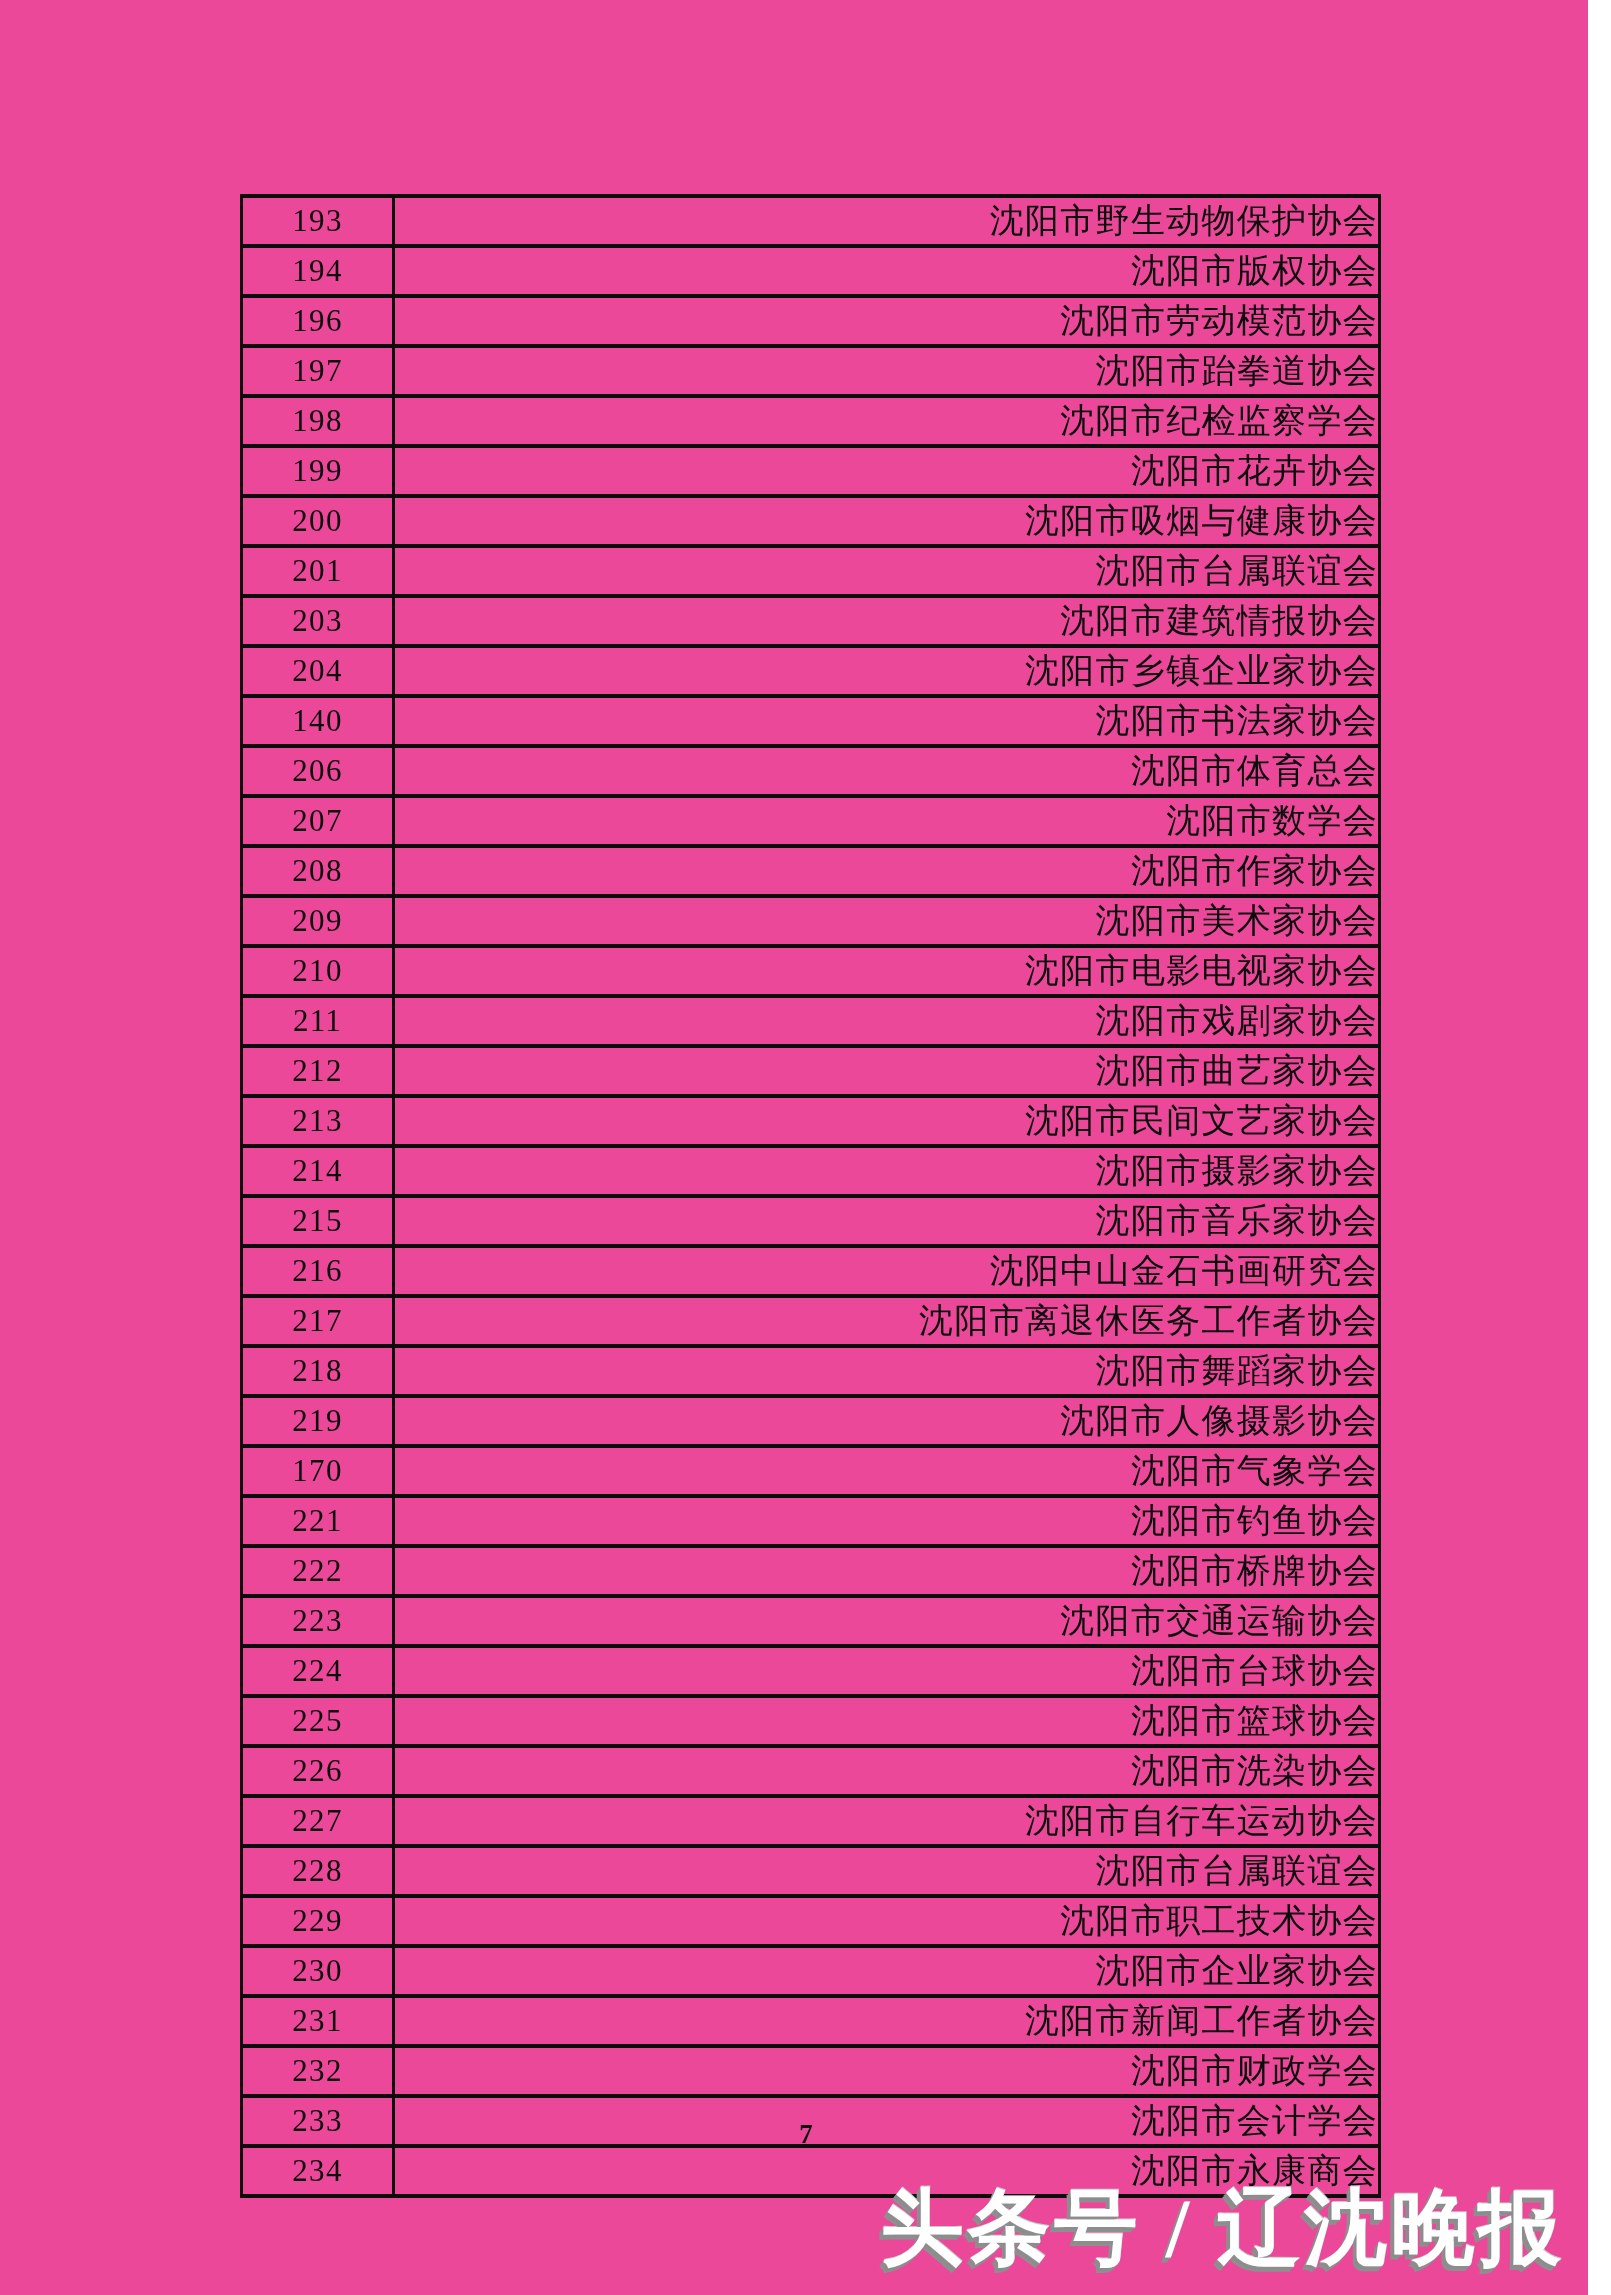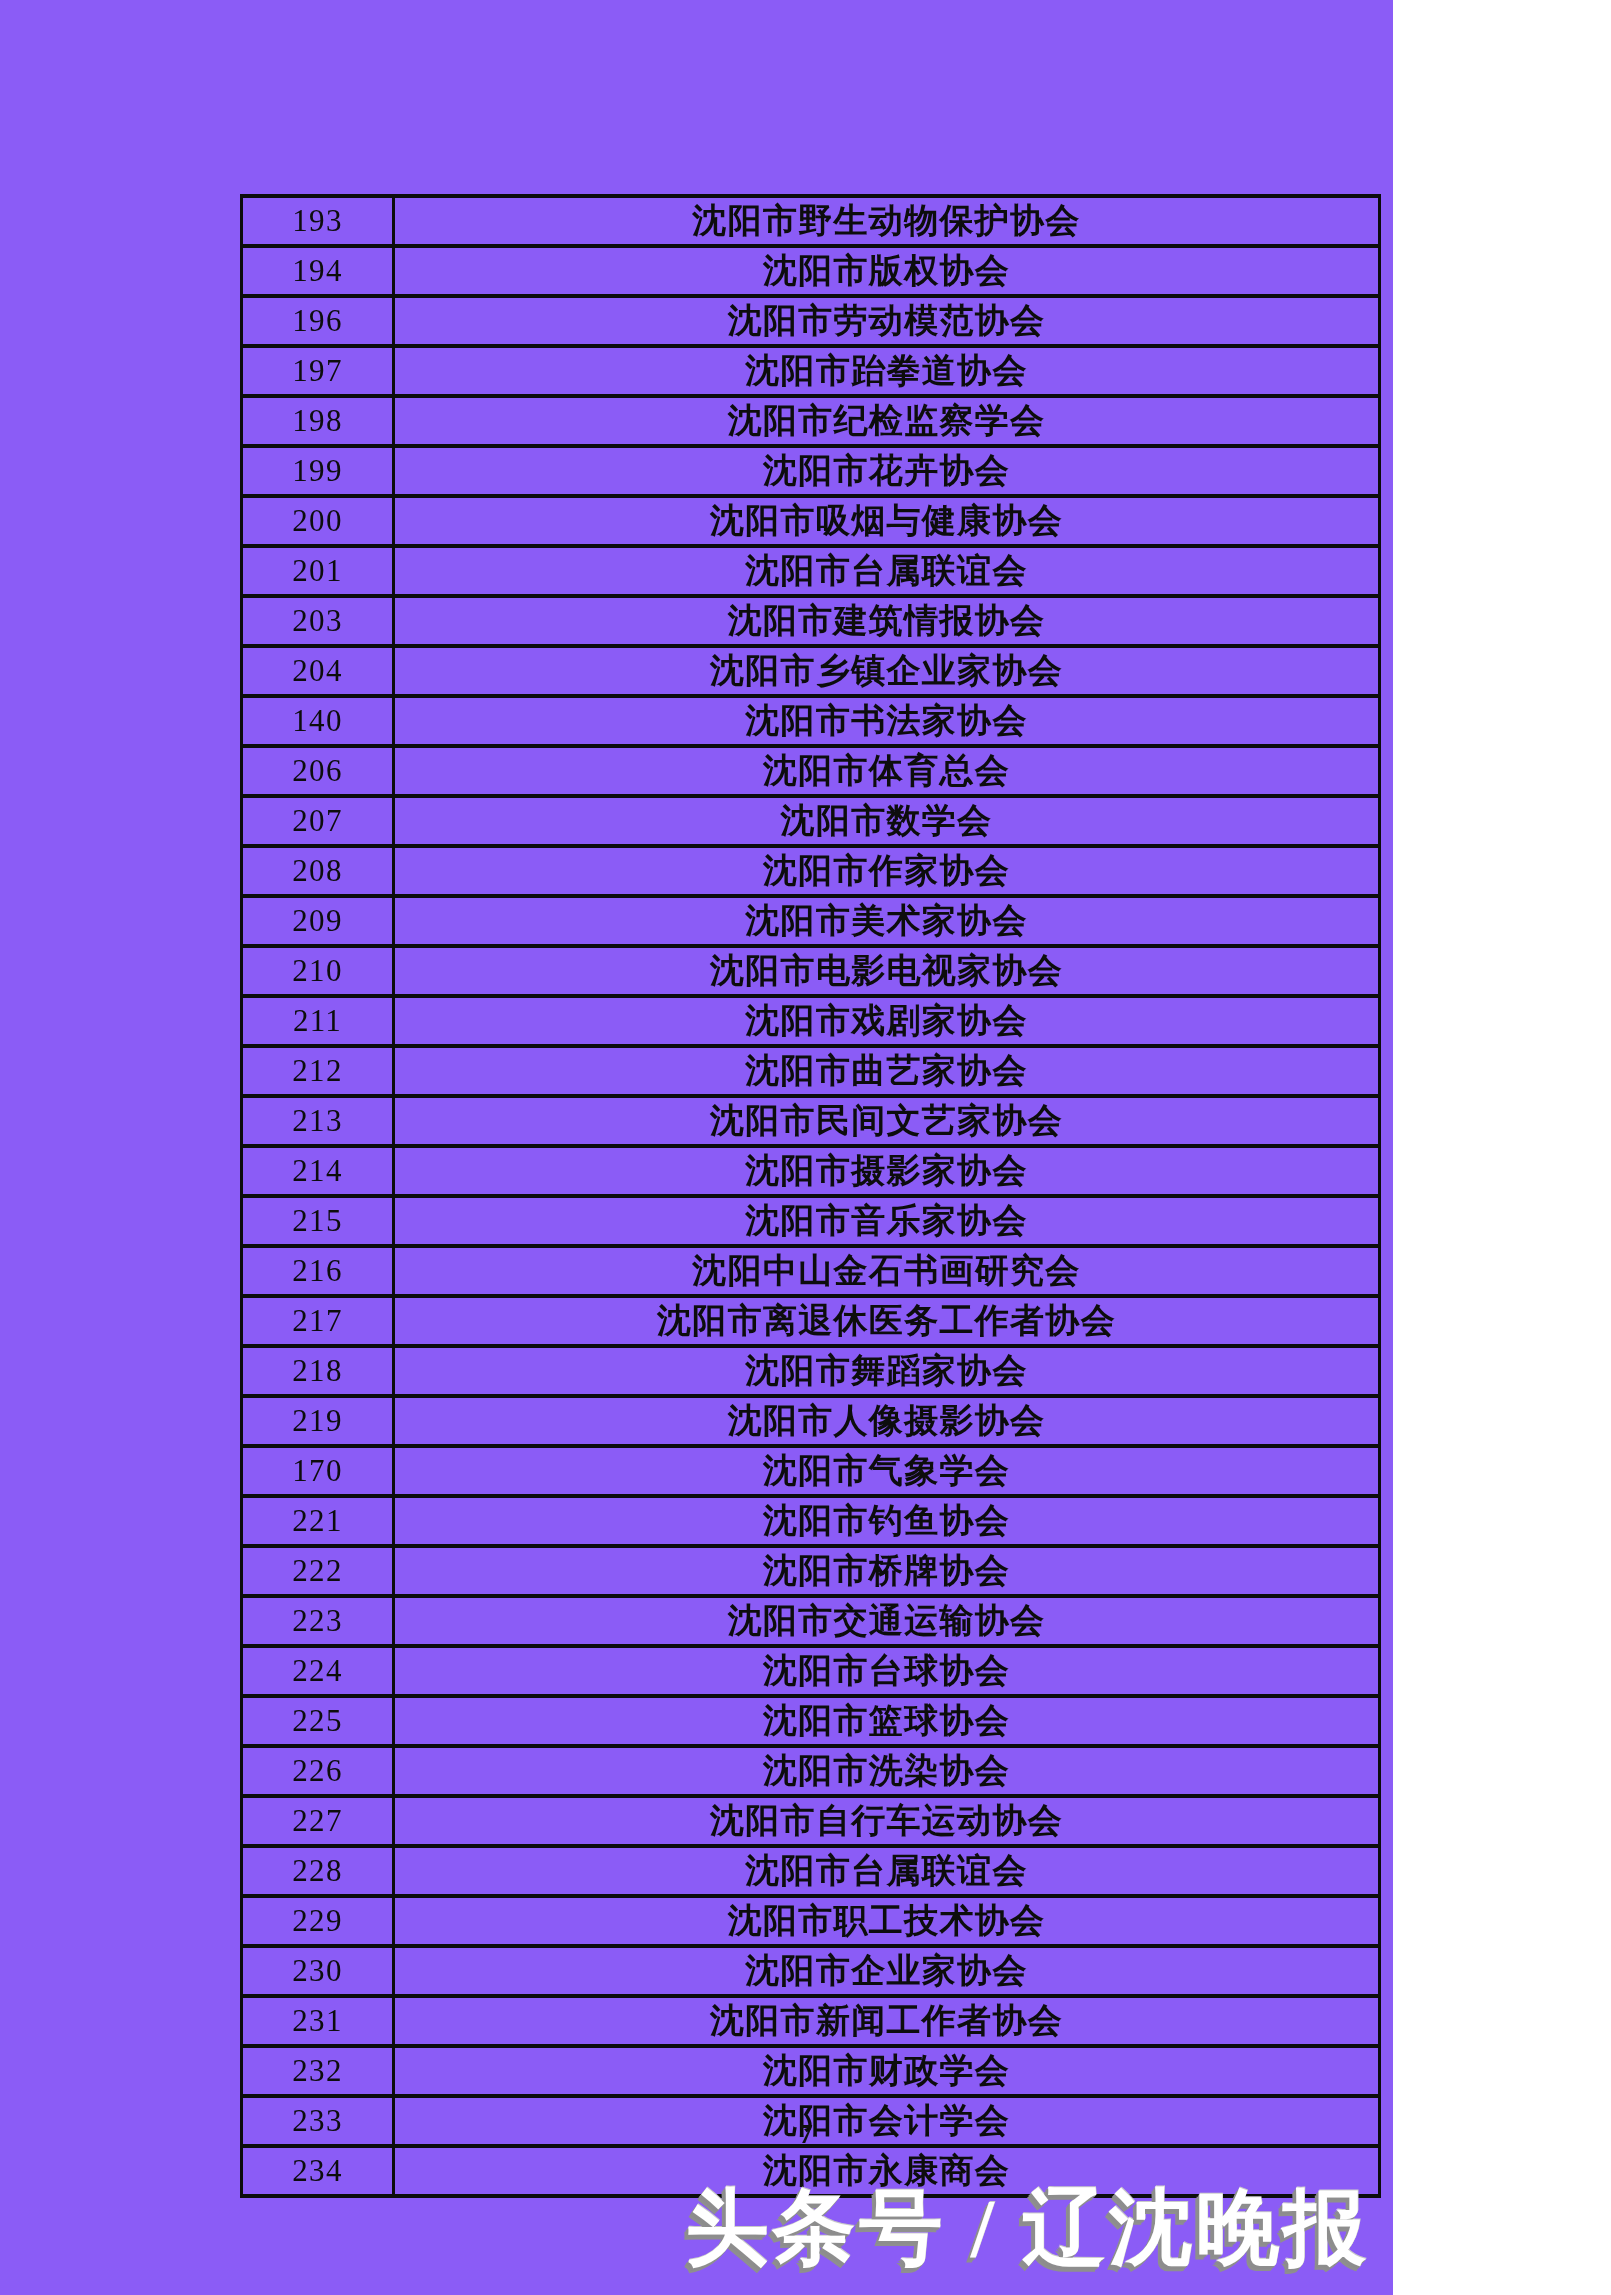--- a/index.html
+++ b/index.html
@@ -2,23 +2,23 @@
 <html style="font-size:10.4px"><head>
 <meta charset="utf-8">
 <style>
   html, body {
     margin: 0;
     padding: 0;
     background: #ffffff;
   }
   .page {
     position: relative;
-    width: 1393px;
+    width: 1588px;
     height: 2295px;
-    background: #8b5cf6;
+    background: #ec4899;
     overflow: hidden;
     font-family: "Liberation Serif", "DejaVu Serif", serif;
     color: #0d0d0d;
   }
   table.org-table {
     position: absolute;
     left: 240px;
     top: 194px;
     width: 1141px;
     border-collapse: collapse;
@@ -36,24 +36,24 @@
     overflow: visible;
   }
   td.col-no {
     width: 149px;
     text-align: center;
     font-size: 31px;
     font-weight: 400;
     letter-spacing: 1.3px;
   }
   td.col-name {
-    text-align: center;
+    text-align: right;
     padding-right: 175px; 
     font-size: 34px;
-    font-weight: 700;
+    font-weight: 400;
     letter-spacing: 1.3px;
   }
   .page-number {
     position: absolute;
     left: 0;
     width: 1612px;
     top: 2119px;
     text-align: center;
     font-size: 27px;
     font-weight: 700;

